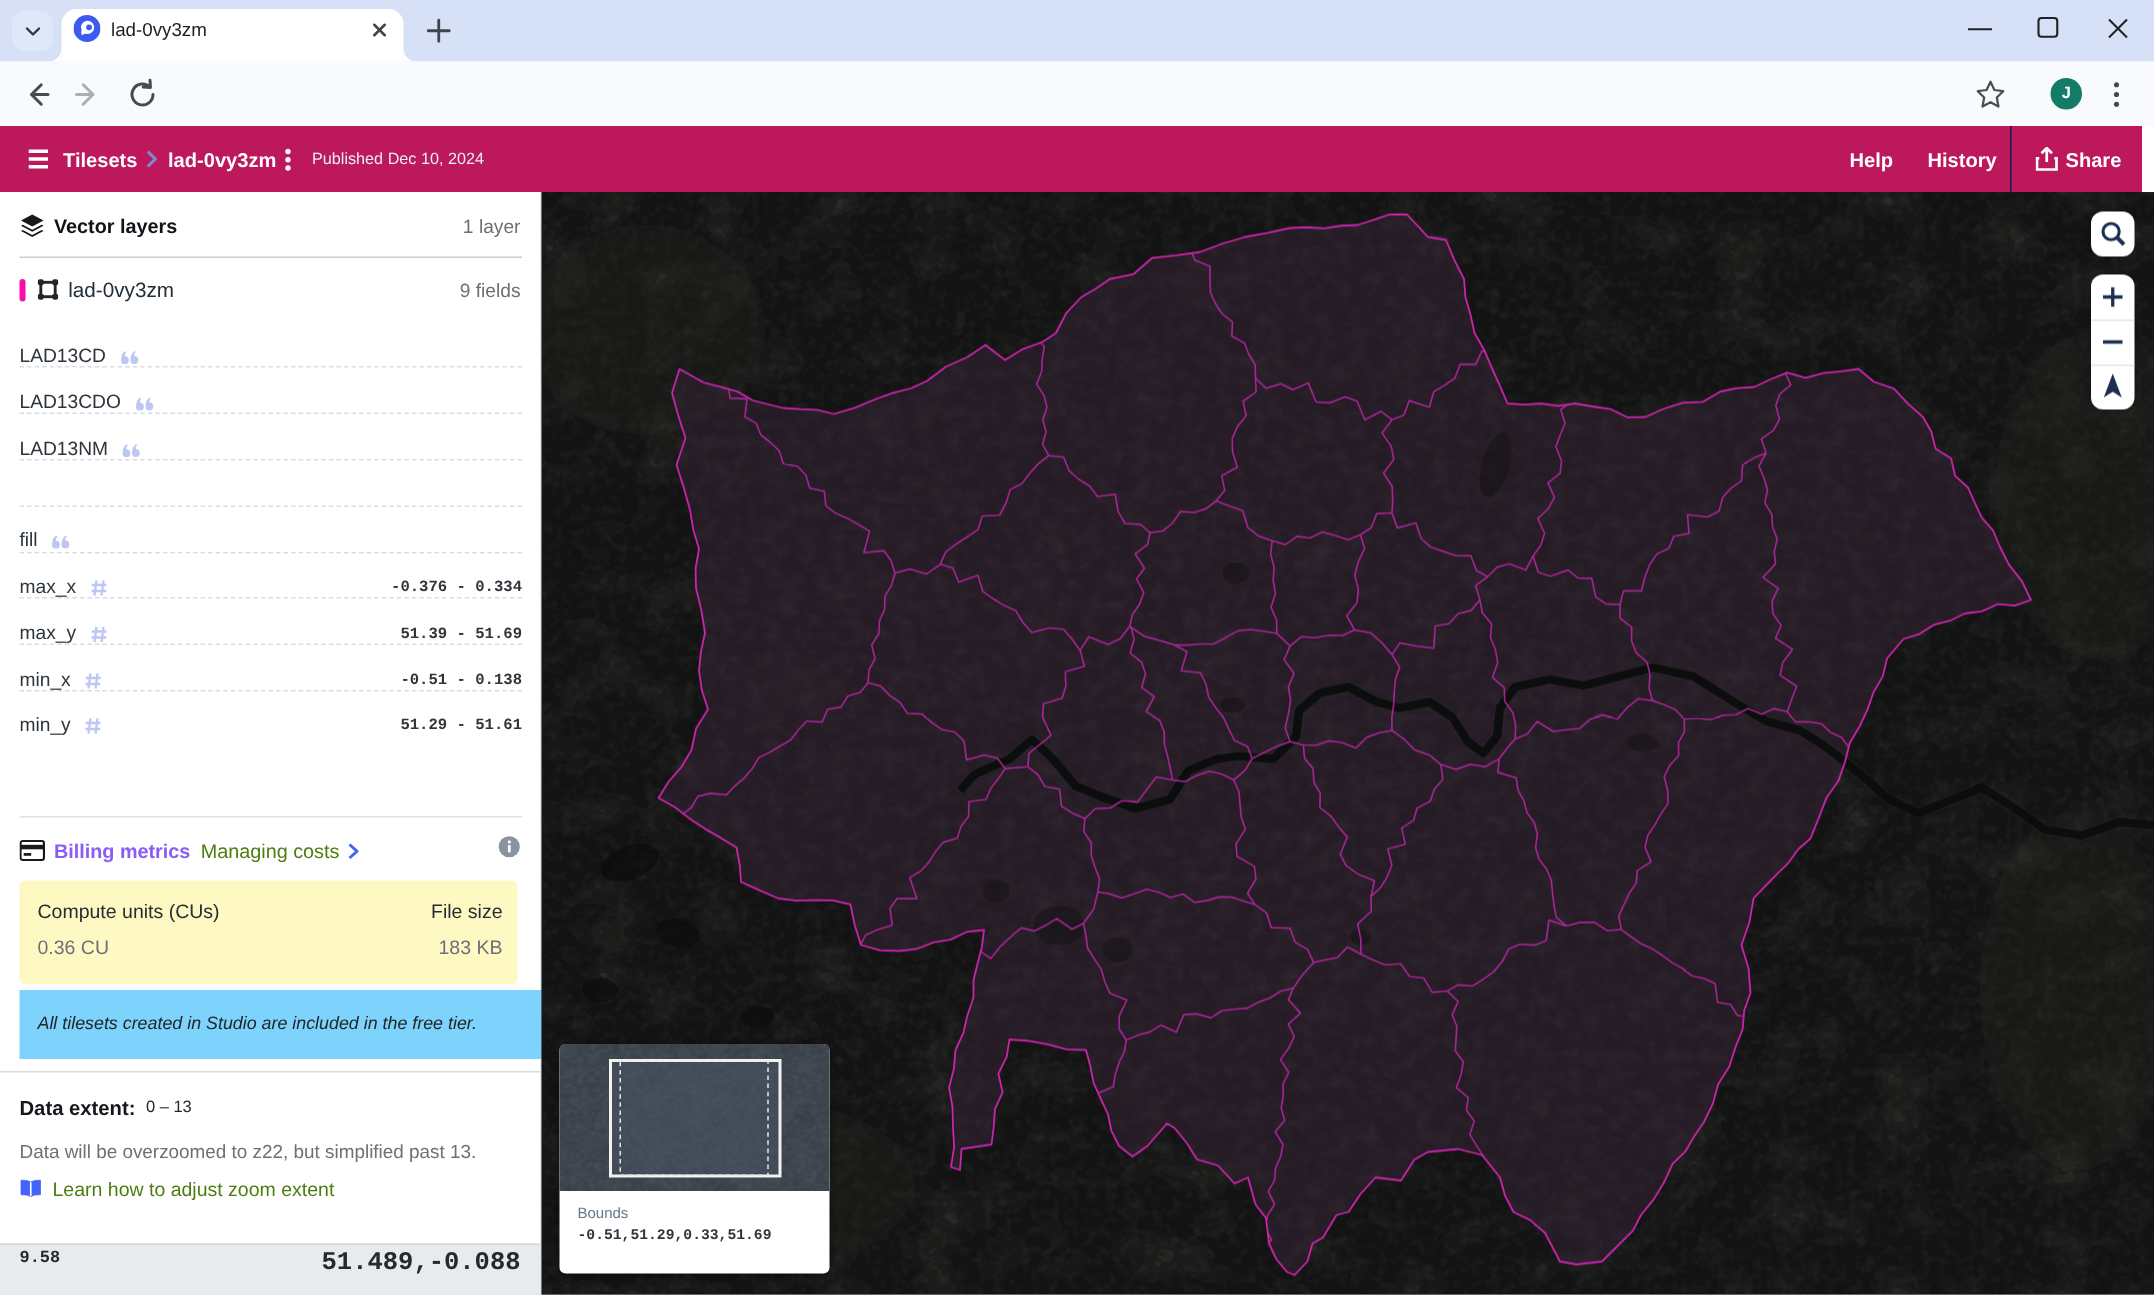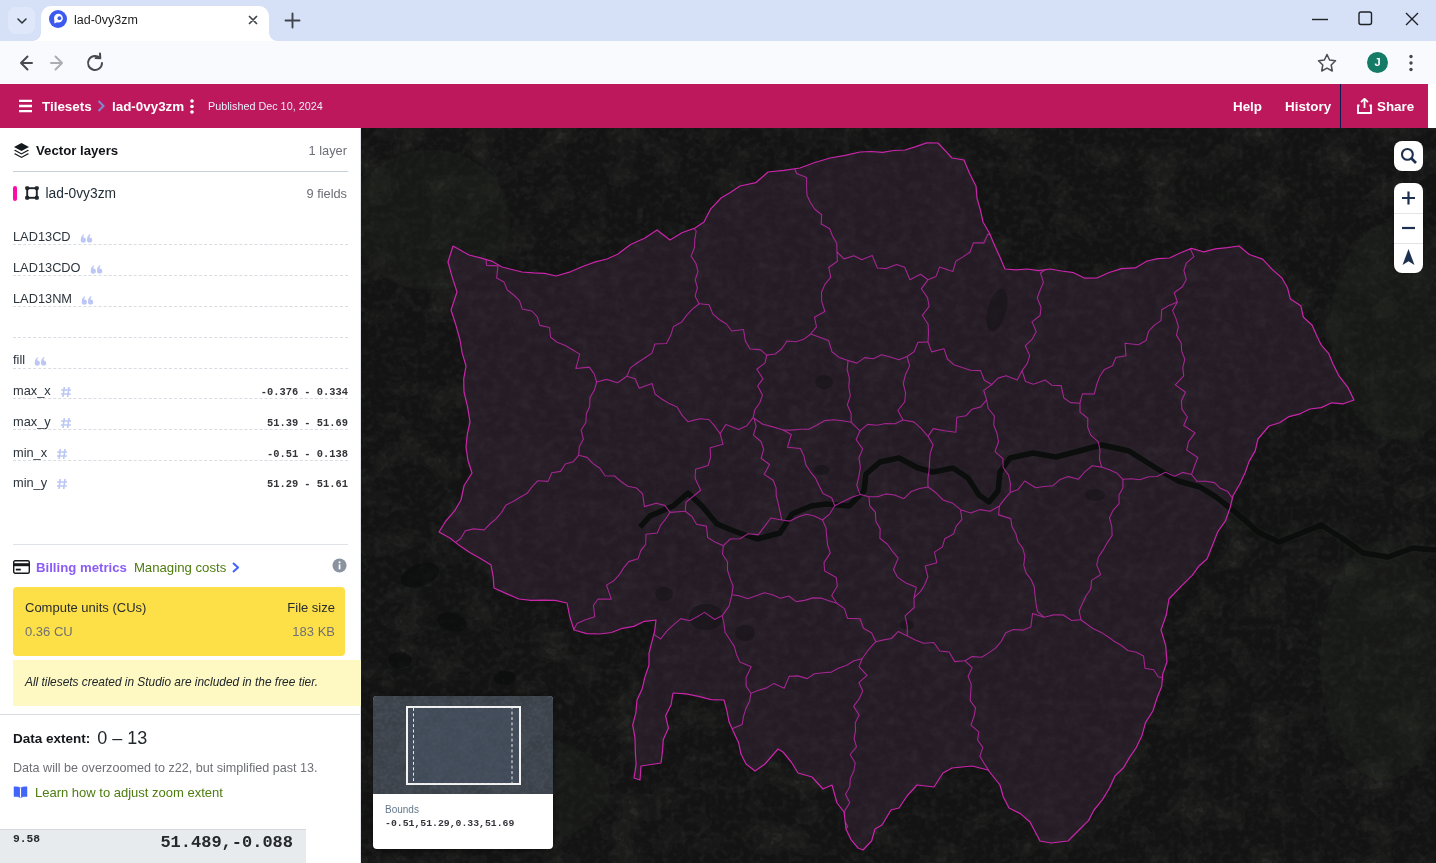--- a/index.html
+++ b/index.html
@@ -30,24 +30,24 @@
 .nblink{font-weight:bold;font-size:13.4px;color:#fff}
 .nbdivider{position:absolute;left:1340px;top:0;width:1px;height:44px;background:#0c1a4d}
 
 .sidebar{position:absolute;left:0;top:128px;width:361px;height:735px;background:#fff;border-right:1px solid #e2e5e9}
 .sb-h{position:absolute;left:13px;right:13px;display:flex;align-items:center}
 .grayr{margin-left:auto;color:#6d6e76}
 .divider{position:absolute;left:13px;right:12px;height:1px;background:#c9d2da}
 .fdivider{position:absolute;left:13px;right:12px;border-top:1px dashed #d9dce2}
 .frow{position:absolute;left:13px;right:12px;height:30px;display:flex;align-items:flex-end;font-size:12.8px;color:#2c343c}
 .fval{margin-left:auto;font-family:"Liberation Mono",monospace;font-size:10.4px;color:#33343a;font-weight:bold}
-.graybox{position:absolute;left:13px;width:332px;background:#fde047;border-radius:4px}
-.greenbox{position:absolute;left:13px;width:396px;background:#fef9c3;border-radius:0;font-style:italic;font-size:13.4px;color:#20262b}
+.graybox{position:absolute;left:13px;width:332px;background:#fef9c3;border-radius:4px}
+.greenbox{position:absolute;left:13px;width:396px;background:#7dd3fc;border-radius:0;font-style:italic;font-size:13.4px;color:#20262b}
 .blue{color:#4d7c0f}
-.coordbar{position:absolute;left:0;top:701px;width:306px;height:34px;background:#e8ebee;border-top:1px solid #d4d8dc}
+.coordbar{position:absolute;left:0;top:701px;width:360px;height:34px;background:#e8ebee;border-top:1px solid #d4d8dc}
 
 .mapwrap{position:absolute;left:361px;top:128px;width:1075px;height:735px;background:#191a1a;overflow:hidden}
 .mapctl{position:absolute;background:#fff;border-radius:8px;box-shadow:0 0 0 1.5px rgba(0,0,0,0.08)}
 .minimap{position:absolute;left:12px;top:568px;width:180px;height:153px;background:#fff;border-radius:4px;box-shadow:0 1px 5px rgba(0,0,0,0.45)}
 </style></head>
 <body>
 
 <div class="tabstrip">
  <div class="tsbtn">
       <svg width="12" height="12" viewBox="0 0 12 12">
@@ -247,21 +247,21 @@
    <div style="position:absolute;right:10px;top:13px;font-size:13px;color:#272c31">File size</div>
    <div style="position:absolute;left:12px;top:37px;font-size:13px;color:#6e7076">0.36 CU</div>
    <div style="position:absolute;right:10px;top:37px;font-size:13px;color:#6e7076">183 KB</div>
  </div>
  <div class="greenbox" style="top:532px;height:46px;white-space:nowrap">
    <div style="position:absolute;left:12px;top:15px;font-size:11.9px">All tilesets created in Studio are included in the free tier.</div>
  </div>
  <div class="divider" style="top:585.5px;left:0;right:0;background:#d7dbdf"></div>
  <div class="sb-h" style="top:600px;height:20px">
    <span style="font-weight:bold;font-size:13.5px;color:#14181c">Data extent:</span>
-   <span style="font-size:18px;color:#23282d;margin-left:7px">0 – 13</span>
+   <span style="font-size:11px;color:#23282d;margin-left:7px">0 – 13</span>
  </div>
  <div class="sb-h" style="top:630px;height:20px">
       <span style="font-size:12.6px;color:#6e7076">Data will be overzoomed to z22, but simplified past 13.</span>
     </div>
  <div class="sb-h" style="top:654px;height:20px">
    <svg width="15" height="13" viewBox="0 0 15 13" style="margin-right:7px">
         <path d="M7.5 2 Q5.5 0.5 1 0.8 V10.5 Q5.5 10.2 7.5 11.7 Q9.5 10.2 14 10.5 V0.8 Q9.5 0.5 7.5 2 Z M7.5 2 V11.7" fill="#4264fb" stroke="#4264fb" stroke-width="0.5"></path>
         <path d="M7.5 2.2 V11.5" stroke="#fff" stroke-width="1.1"></path>
       </svg>
    <span class="blue" style="font-size:13px">Learn how to adjust zoom extent</span>

